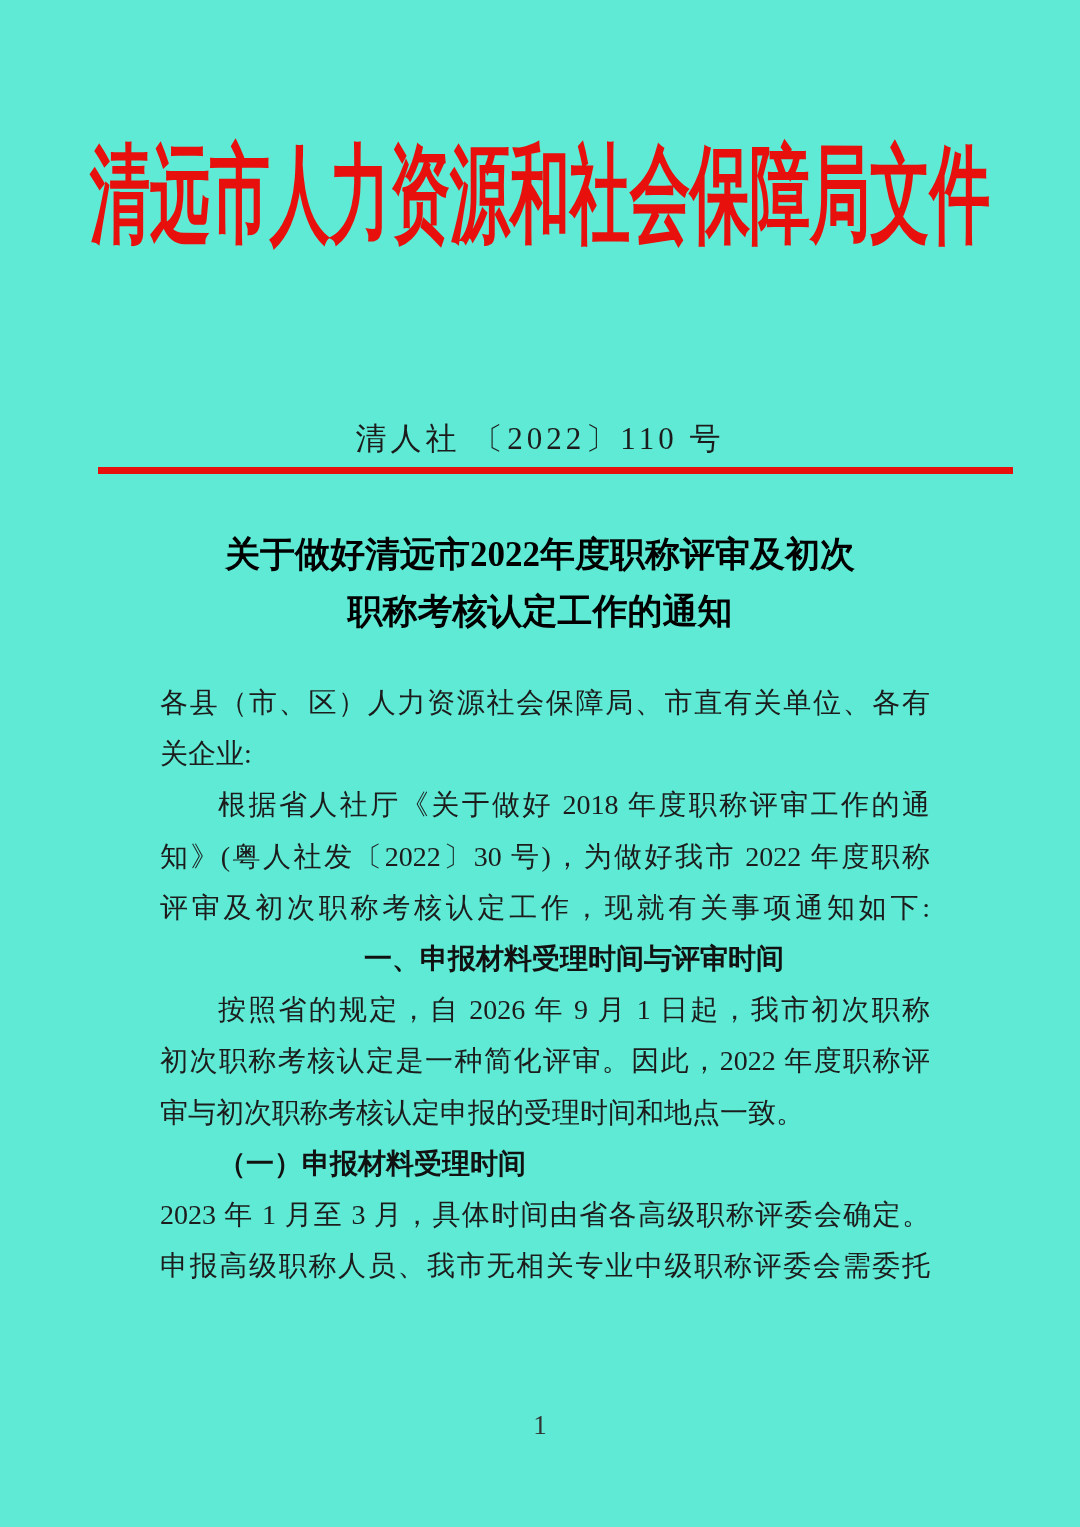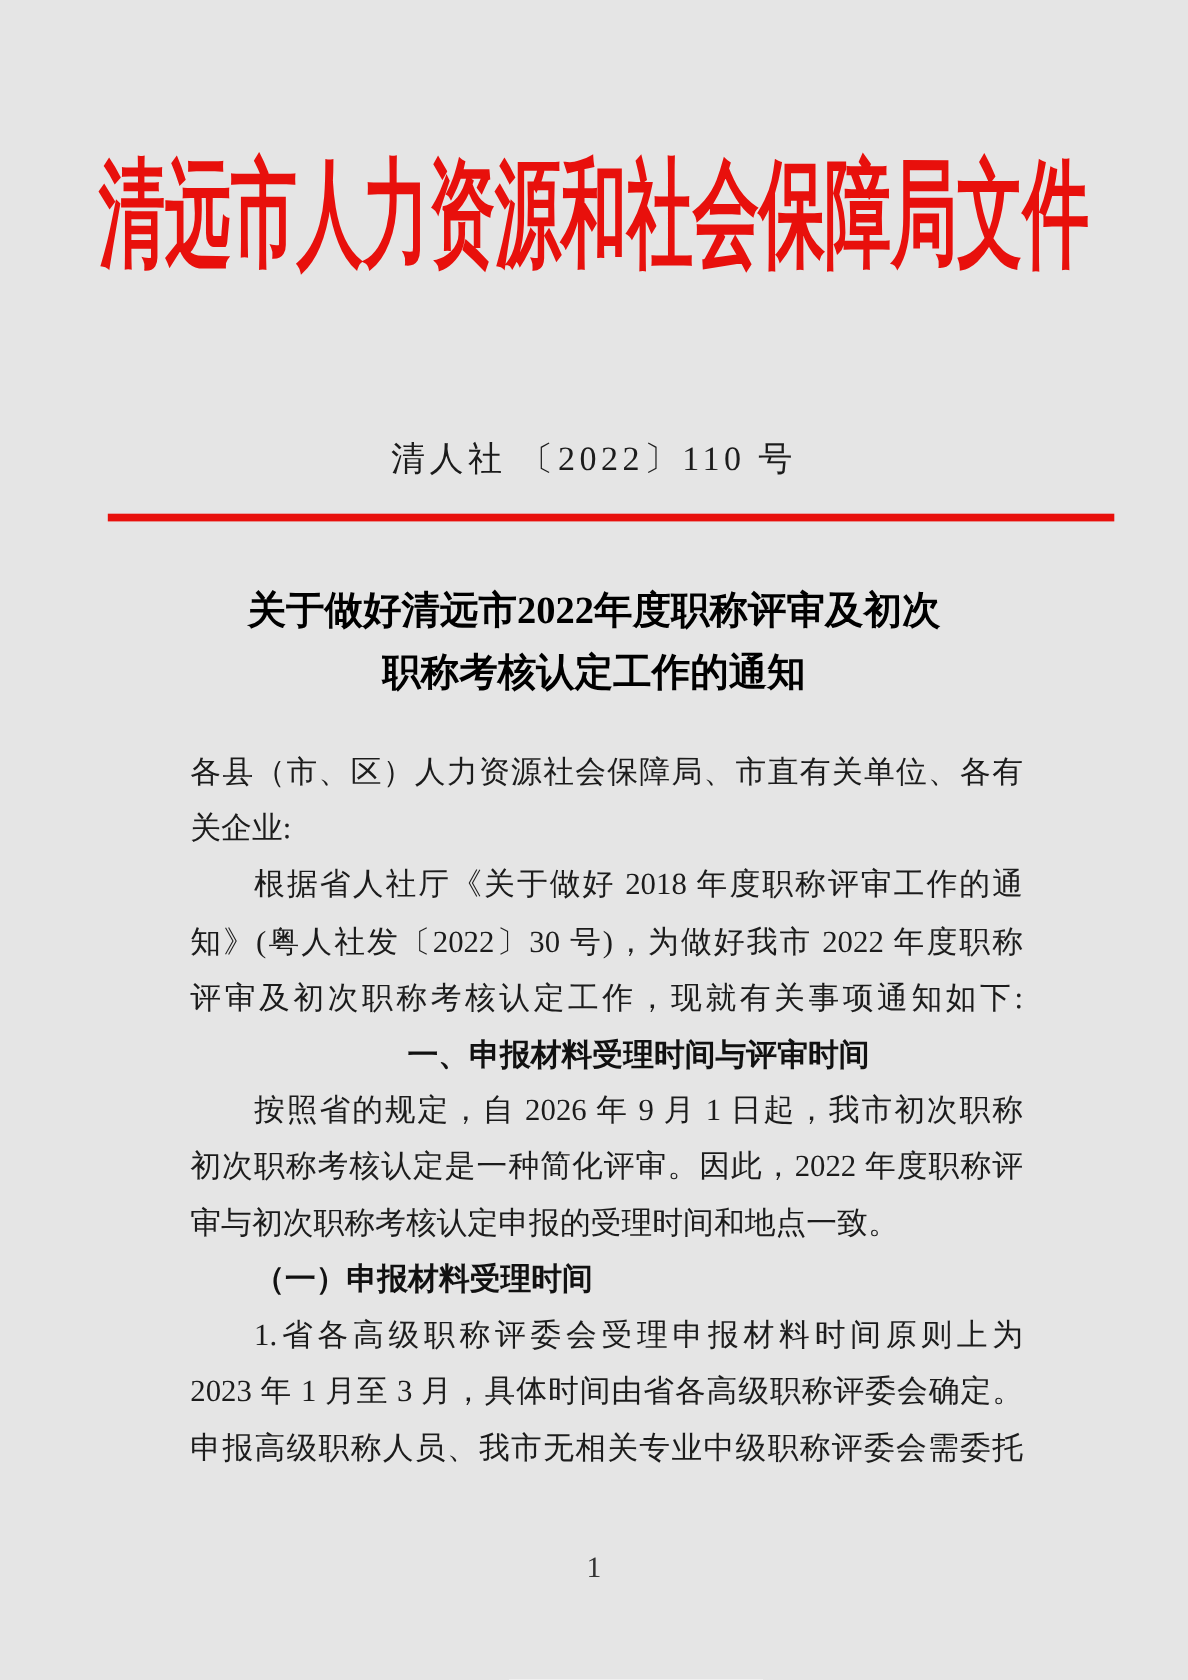--- a/index.html
+++ b/index.html
@@ -4,21 +4,21 @@
 <style>
   html, body {
     margin: 0;
     padding: 0;
     background: #ffffff;
   }
   #page {
     position: relative;
     width: 1080px;
     height: 1527px;
-    background: #e5e5e5;
+    background: #5eead4;
     overflow: hidden;
     font-family: "Liberation Serif", serif;
     color: #1c1c1c;
   }
 
   
   .red-header {
     position: absolute;
     top: 140px;
     left: 0;
@@ -34,21 +34,21 @@
     color: #e8100c;
     white-space: nowrap;
     transform: scaleY(1.78);
     transform-origin: center;
     letter-spacing: 0px;
   }
 
   
   .doc-number {
     position: absolute;
-    top: 396px;
+    top: 418px;
     left: 0;
     width: 1080px;
     text-align: center;
     font-size: 31px;
     letter-spacing: 4px;
     color: #1c1c1c;
     white-space: pre;
   }
 
   
@@ -80,21 +80,20 @@
     top: 677px;
     left: 160px;
     width: 770px;
     font-size: 28px;
     line-height: 51.2px;
     color: #1c1c1c;
   }
   .line {
     height: 51.2px;
     white-space: nowrap;
-    margin-left: 13px;
   }
   .line.fill {
     white-space: normal;
     text-align: justify;
     text-align-last: justify;
   }
   .line.indent {
     padding-left: 58px;
   }
   .line.h-sans {
@@ -141,20 +140,19 @@
     <div class="line fill">各县（市、区）人力资源社会保障局、市直有关单位、各有</div>
     <div class="line">关企业:</div>
     <div class="line indent fill">根据省人社厅《关于做好 2018 年度职称评审工作的通</div>
     <div class="line fill">知》(粤人社发〔2022〕30 号)，为做好我市 2022 年度职称</div>
     <div class="line fill">评审及初次职称考核认定工作，现就有关事项通知如下:</div>
     <div class="line indent h-sans">一、申报材料受理时间与评审时间</div>
     <div class="line indent fill">按照省的规定，自 2026 年 9 月 1 日起，我市初次职称</div>
     <div class="line fill">初次职称考核认定是一种简化评审。因此，2022 年度职称评</div>
     <div class="line">审与初次职称考核认定申报的受理时间和地点一致。</div>
     <div class="line indent h-serif">（一）申报材料受理时间</div>
-    <div class="line indent fill">1.省各高级职称评委会受理申报材料时间原则上为</div>
     <div class="line fill">2023 年 1 月至 3 月，具体时间由省各高级职称评委会确定。</div>
     <div class="line fill">申报高级职称人员、我市无相关专业中级职称评委会需委托</div>
   </div>
 
   <div class="page-number">1</div>
 
 </div>
 
 </body></html>

